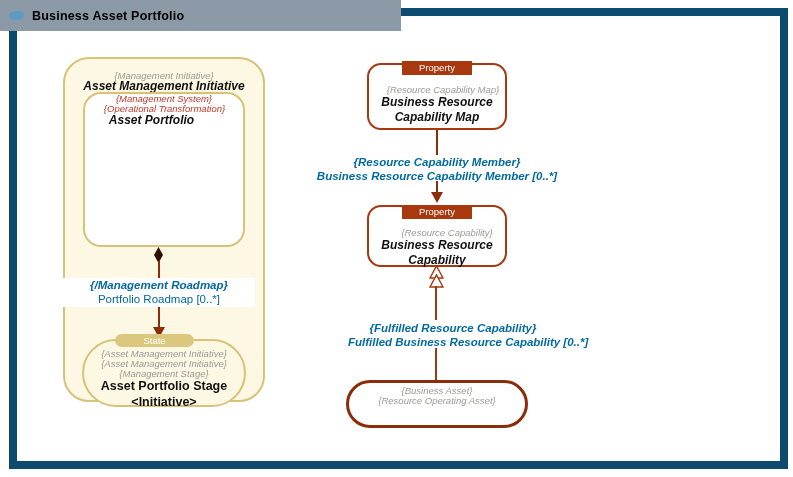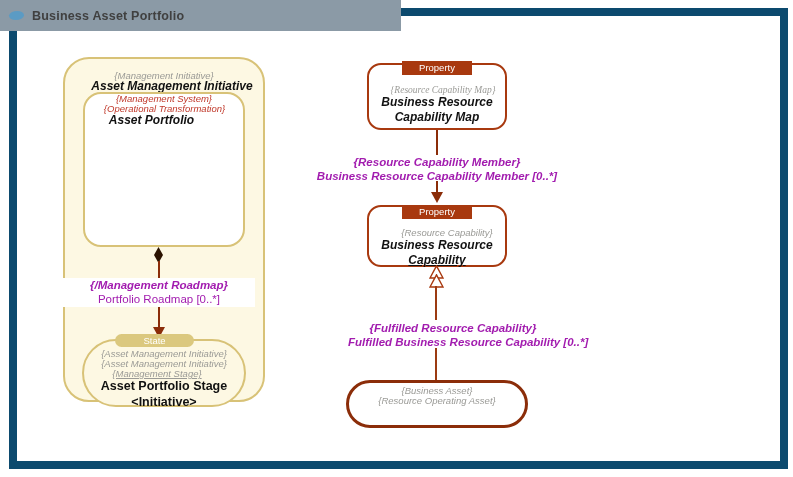--- a/index.html
+++ b/index.html
@@ -31,21 +31,21 @@
   }
   .title-icon {
     width: 15px; height: 9px;
     background: #5b9bc4;
     border-radius: 50%;
     margin-right: 8px;
     flex: 0 0 auto;
     transform: skewX(-8deg);
   }
   .title-text {
-    color: #404040;
+    color: #000000;
     font-size: 12.5px;
     font-weight: bold;
     letter-spacing: 0.2px;
     white-space: nowrap;
   }
 
   
   .canvas {
     position: absolute;
     left: 9px; top: 8px;
@@ -60,21 +60,21 @@
     overflow: hidden;
   }
 
   
   .lbl { position: absolute; text-align: center; white-space: nowrap; line-height: 1.12; }
   .t-gray  { color: #9a9a96; font-style: italic; font-size: 9.5px; }
   .t-red   { color: #c0392b; font-style: italic; font-size: 9.5px; }
   .t-bold  { color: #111111; font-style: italic; font-weight: bold; font-size: 12px; }
   .t-boldn { color: #111111; font-weight: bold; font-size: 12.5px; }
 
-  .conn-lbl { position: absolute; text-align: center; white-space: nowrap; color: #a21caf; line-height: 1.25; }
+  .conn-lbl { position: absolute; text-align: center; white-space: nowrap; color: #0369a1; line-height: 1.25; }
   .conn-lbl .l1 { font-style: italic; font-weight: bold; font-size: 11.5px; }
   .conn-lbl .l2 { font-size: 11.5px; }
   .conn-lbl .l2i { font-style: italic; font-weight: bold; font-size: 11.5px; }
 
   
   .outer-initiative {
     position: absolute;
     left: 46px; top: 41px;
     width: 202px; height: 345px;
     background: #fdf8e3;
@@ -172,21 +172,21 @@
 <body>
 
 <div id="app">
 
   <div class="canvas">
     <div class="canvas-inner">
 
       <div class="outer-initiative"></div>
 
       <div class="lbl t-gray" style="left:46px; top:55px; width:202px;">{Management Initiative}</div>
-      <div class="lbl t-bold" style="left:46px; top:64px; width:202px;margin-left:8px;">Asset Management Initiative</div>
+      <div class="lbl t-bold" style="left:46px; top:64px; width:202px;">Asset Management Initiative</div>
 
       <div class="inner-portfolio"></div>
 
       <div class="lbl t-red" style="left:66px; top:78px; width:162px;">{Management System}</div>
       <div class="lbl t-red" style="left:60px; top:88px; width:175px;">{Operational Transformation}</div>
       <div class="lbl t-bold" style="left:66px; top:98px; width:137px;">Asset Portfolio</div>
 
       <div class="diamond" style="left:137px; top:231px;"></div>
       <div class="vline" style="left:141px; top:245px; height:74px;"></div>
       <div class="arrow-solid" style="left:136px; top:311px;"></div>
@@ -194,45 +194,45 @@
       <div class="conn-lbl" style="left:46px; top:262px; width:192px; background:#ffffff;">
         <div class="l1">{/Management Roadmap}</div>
         <div class="l2">Portfolio Roadmap [0..*]</div>
       </div>
 
       <div class="state-node"></div>
       <div class="state-tab">State</div>
 
       <div class="lbl t-gray" style="left:55px; top:333px; width:184px;">{Asset Management Initiative}</div>
       <div class="lbl t-gray" style="left:55px; top:343px; width:184px;">{Asset Management Initiative}</div>
-      <div class="lbl t-gray" style="left:48px; top:353px; width:184px;text-decoration:underline;">{Management Stage}</div>
+      <div class="lbl t-gray" style="left:55px; top:353px; width:184px;">{Management Stage}</div>
       <div class="lbl t-boldn" style="left:55px; top:363px; width:184px;">Asset Portfolio Stage</div>
       <div class="lbl t-boldn" style="left:55px; top:379px; width:184px;">&lt;Initiative&gt;</div>
 
       <div class="prop-box" id="prop-box-1"></div>
       <div class="prop-tab" id="prop-tab-1">Property</div>
 
-      <div class="lbl t-gray" style="left:350px; top:69px; width:152px;font-family:Liberation Serif, serif;">{Resource Capability Map}</div>
+      <div class="lbl t-gray" style="left:350px; top:69px; width:152px;">{Resource Capability Map}</div>
       <div class="lbl t-bold" style="left:350px; top:80px; width:140px;">Business Resource</div>
       <div class="lbl t-bold" style="left:350px; top:95px; width:140px;">Capability Map</div>
 
       <div class="vline" style="left:419px; top:114px; height:27px;"></div>
       <div class="conn-lbl" style="left:290px; top:139px; width:260px; background:#ffffff;">
         <div class="l2i">{Resource Capability Member}</div>
         <div class="l2i">Business Resource Capability Member [0..*]</div>
       </div>
       <div class="vline" style="left:419px; top:165px; height:14px;"></div>
       <div class="arrow-solid" style="left:414px; top:176px;"></div>
 
       <div class="prop-box" id="prop-box-2"></div>
       <div class="prop-tab" id="prop-tab-2">Property</div>
 
       <div class="lbl t-gray" style="left:350px; top:212px; width:160px;">{Resource Capability}</div>
       <div class="lbl t-bold" style="left:350px; top:223px; width:140px;">Business Resource</div>
-      <div class="lbl t-bold" style="left:350px; top:238px; width:140px;text-decoration:underline;">Capability</div>
+      <div class="lbl t-bold" style="left:350px; top:238px; width:140px;">Capability</div>
 
       <svg class="tri-hollow" style="left:412px; top:249px;" viewBox="0 0 15 14">
         <polygon points="7.5,0.8 14,13 1,13" fill="#ffffff" stroke="#a8390f" stroke-width="1.4"></polygon>
       </svg>
       <svg class="tri-hollow" style="left:412px; top:258px;" viewBox="0 0 15 14">
         <polygon points="7.5,0.8 14,13 1,13" fill="#ffffff" stroke="#a8390f" stroke-width="1.4"></polygon>
       </svg>
       <div class="vline-thin" style="left:418px; top:270px; height:34px;"></div>
 
       <div class="conn-lbl" style="left:331px; top:305px; width:210px; background:#ffffff;">

